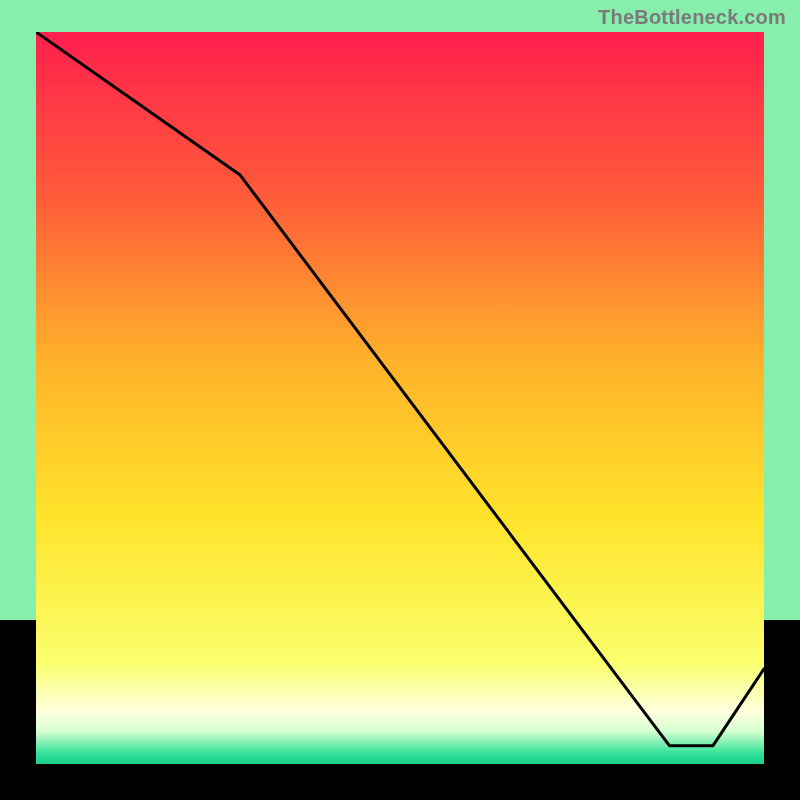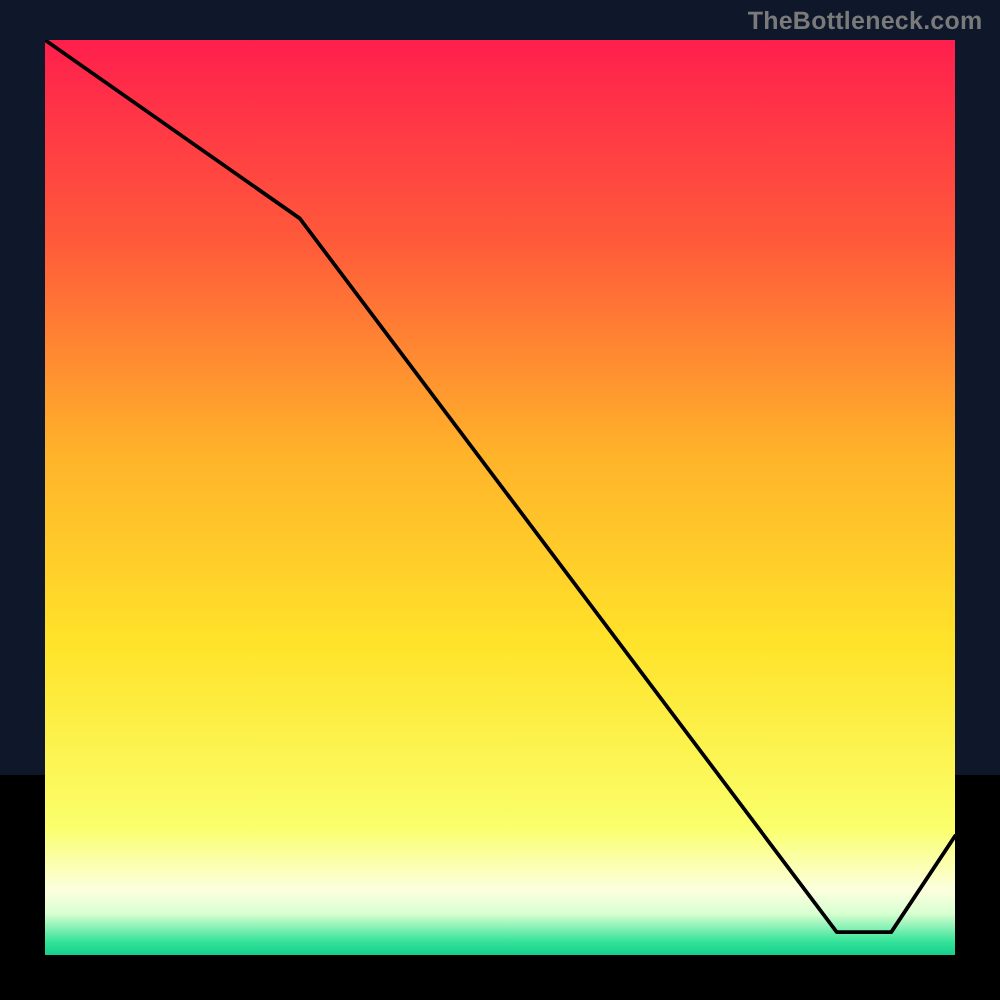--- a/index.html
+++ b/index.html
@@ -8,21 +8,21 @@
     width: 800px;
     height: 800px;
     background: #000;
     overflow: hidden;
     font-family: Arial, Helvetica, sans-serif;
   }
   .frame {
     position: relative;
     width: 800px;
     height: 620px;
-    background: #0f172a;
+    background: #86efac;
   }
   .watermark {
     position: absolute;
     top: 6px;
     right: 14px;
     color: #7a7a7a;
     font-size: 20px;
     font-weight: 700;
     letter-spacing: 0.2px;
     z-index: 10;

